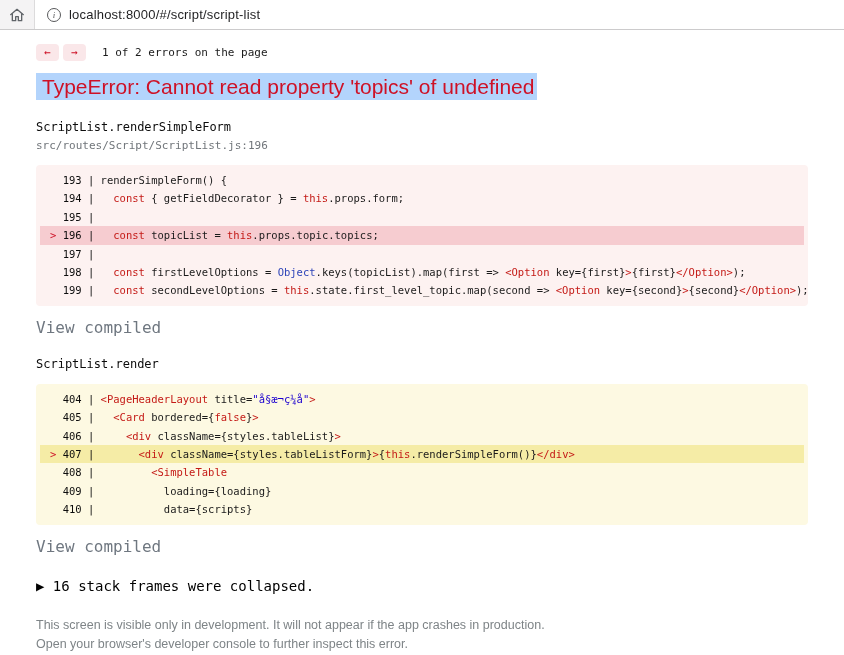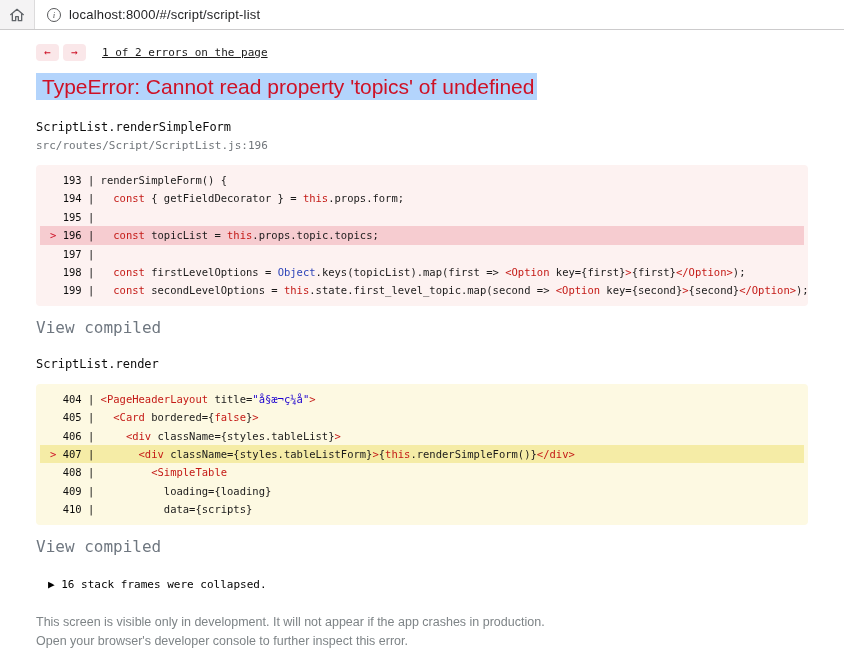--- a/index.html
+++ b/index.html
@@ -20,21 +20,21 @@
     font-family:"Liberation Sans", sans-serif; }
 
   
   .overlay { padding:14px 36px 0 36px; font-family:"DejaVu Sans Mono", monospace; }
 
   .nav-row { display:flex; align-items:center; }
   .nav-btn { width:23px; height:17px; border:none; border-radius:4px;
     background:#fae7e9; color:#ce1126; font:11px "DejaVu Sans Mono", monospace;
     display:flex; align-items:center; justify-content:center; cursor:pointer; }
   .nav-btn + .nav-btn { margin-left:4px; }
-  .nav-counter { margin-left:16px; font-size:11px; color:#1a1a1a;text-decoration:underline; }
+  .nav-counter { margin-left:16px; font-size:11px; color:#1a1a1a; }
 
   .error-title { margin-top:13px; font:400 21px/26px "Liberation Sans", sans-serif;
     color:#ce1126; }
   .error-title .hl { background:#b3d4fc; padding:2px 3px 2px 6px; }
 
   .frame { margin-top:20px; }
   .frame-fn { font-size:12px; color:#0c0c0c; }
   .frame-loc { margin-top:5px; font-size:11px; color:#70757a; }
 
   .code-block { margin-top:13px; border-radius:4px; padding:6px 4px;
@@ -49,21 +49,21 @@
   .tk-num { color:#0c0c0c; }
   .tk-p { color:#1a1a1a; }
   .tk-k { color:#c41a16; }
   .tk-t { color:#c41a16;text-align:right; }
   .tk-s { color:#1c00cf; }
   .tk-b { color:#2d44b8; }
 
   .view-compiled { margin-top:12px; font-size:16px; color:#6f7780; cursor:pointer;
     display:inline-block; }
 
-  .collapsed-row { margin-top:22px; font-size:11px; color:#000; cursor:pointer;margin-left:12px; }
+  .collapsed-row { margin-top:22px; font-size:14px; color:#000; cursor:pointer; }
 
   .overlay-footer { margin-top:22px; font:12.5px/19.5px "Liberation Sans", sans-serif;
     color:#7e8487; }
 </style>
 </head>
 <body>
 
 <div class="browser-bar">
   <button class="home-btn">
     <svg width="16" height="16" viewBox="0 0 24 24" fill="none" stroke="#5f6368" stroke-width="2" stroke-linecap="round" stroke-linejoin="round">

